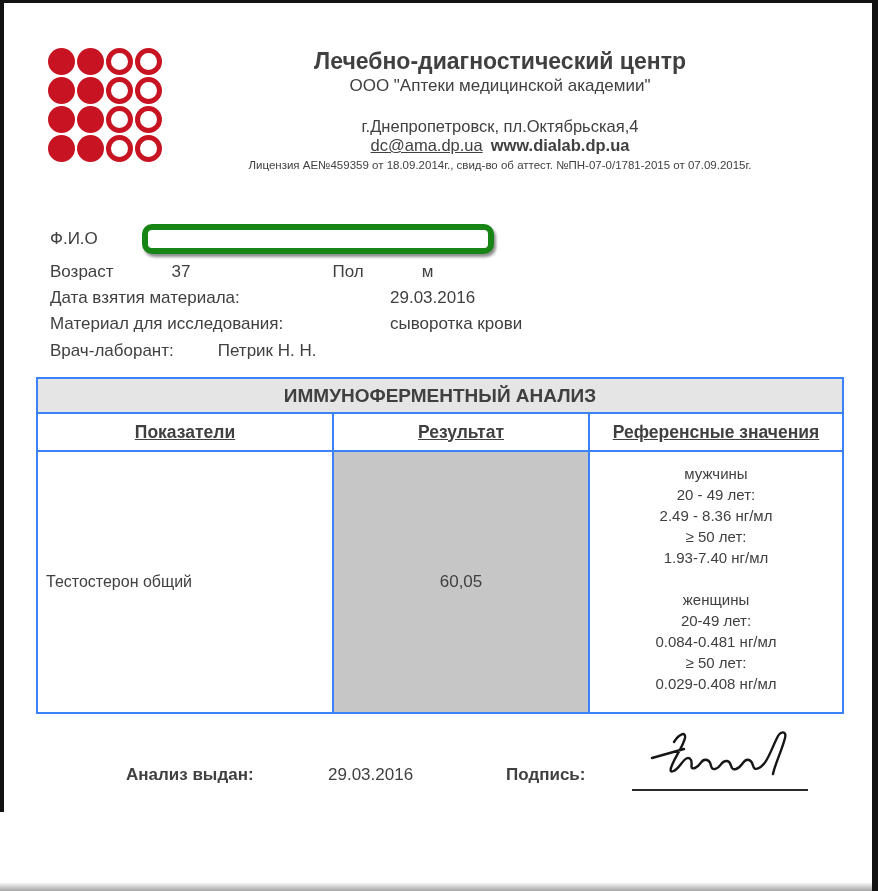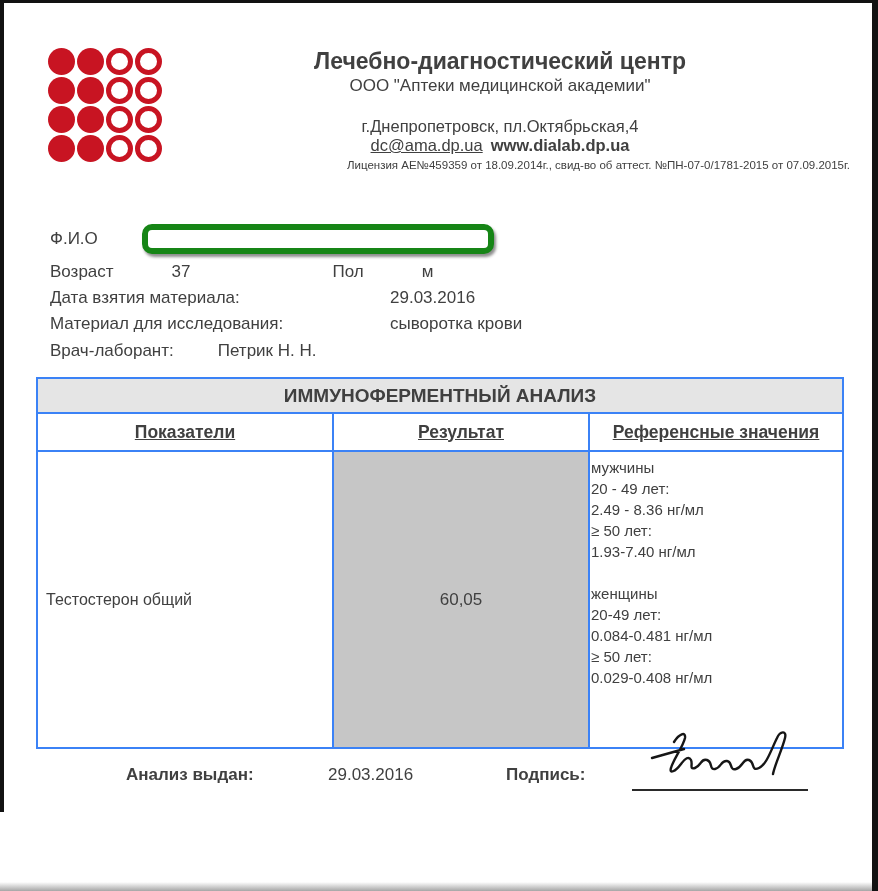--- a/index.html
+++ b/index.html
@@ -21,21 +21,21 @@
   .dot { width:27px; height:27px; border-radius:50%; box-sizing:border-box; }
   .dot.filled { background:var(--logo-red,#c81422); }
   .dot.ring   { border:5px solid var(--logo-red,#c81422); background:transparent; }
 
   .header-text { position:absolute; left:150px; top:48px; width:700px; text-align:center; }
   .clinic-title    { font-size:23px; font-weight:bold; line-height:26px; }
   .clinic-subtitle { font-size:17px; line-height:20px; margin-top:2px; }
   .header-contact  { margin-top:21px; font-size:16.5px; line-height:19px; }
   .email   { text-decoration:underline; }
   .website { font-weight:bold; margin-left:8px; }
-  .license { font-size:11.5px; line-height:14px; margin-top:3px; white-space:nowrap;text-align:right; }
+  .license { font-size:11.5px; line-height:14px; margin-top:3px; white-space:nowrap; }
 
   
   .patient { position:absolute; left:50px; top:224px; font-size:17px; }
   .p-row { position:absolute; white-space:nowrap; display:flex; align-items:center;gap:30px; }
   .p-row-name     { top:0; }
   .p-row-age      { top:38px; }
   .p-row-date     { top:64px; }
   .p-row-material { top:90px; }
   .p-row-doctor   { top:117px; }
   .name-box {
@@ -49,25 +49,25 @@
   .sex-value { margin-left:28px; }
   .doctor-value { margin-left:14px; }
 
   
   .analysis-table { position:absolute; left:36px; top:377px; width:806px;
                     border-collapse:collapse; table-layout:fixed; }
   .analysis-table td { border:2px solid #3b82f6; box-sizing:border-box; }
   .t-title { height:35px; background:var(--row-title-bg,#e5e5e5);
              text-align:center; font-size:19px; font-weight:bold; }
   .t-colhead { height:38px; text-align:center; font-size:17.5px; font-weight:bold;text-decoration:underline; }
-  .cell-indicator { height:297px; padding-left:8px; font-size:16px; vertical-align:middle; }
+  .cell-indicator { height:262px; padding-left:8px; font-size:16px; vertical-align:middle; }
   .cell-result { background:var(--result-bg,#c6c6c6); text-align:center;
                  font-size:17px; vertical-align:middle; }
-  .cell-ref { font-size:15px; line-height:21px;
-              vertical-align:top; padding-top:5px; }
+  .cell-ref { text-align:center; font-size:15px; line-height:21px;
+              vertical-align:top; padding-top:11px; }
 
   
   .issued-label { position:absolute; left:89px;  top:765px; font-size:17px; font-weight:bold;margin-left:37px; }
   .issued-date  { position:absolute; left:328px; top:765px; font-size:17px; }
   .sign-label   { position:absolute; left:506px; top:765px; font-size:17px; font-weight:bold; }
   .sig-line     { position:absolute; left:632px; top:769px; width:176px; height:20px;
                   border-bottom:2px solid #2a2a2a; }
   .signature    { position:absolute; left:646px; top:726px; width:164px; height:62px; }
 </style>
 </head>

